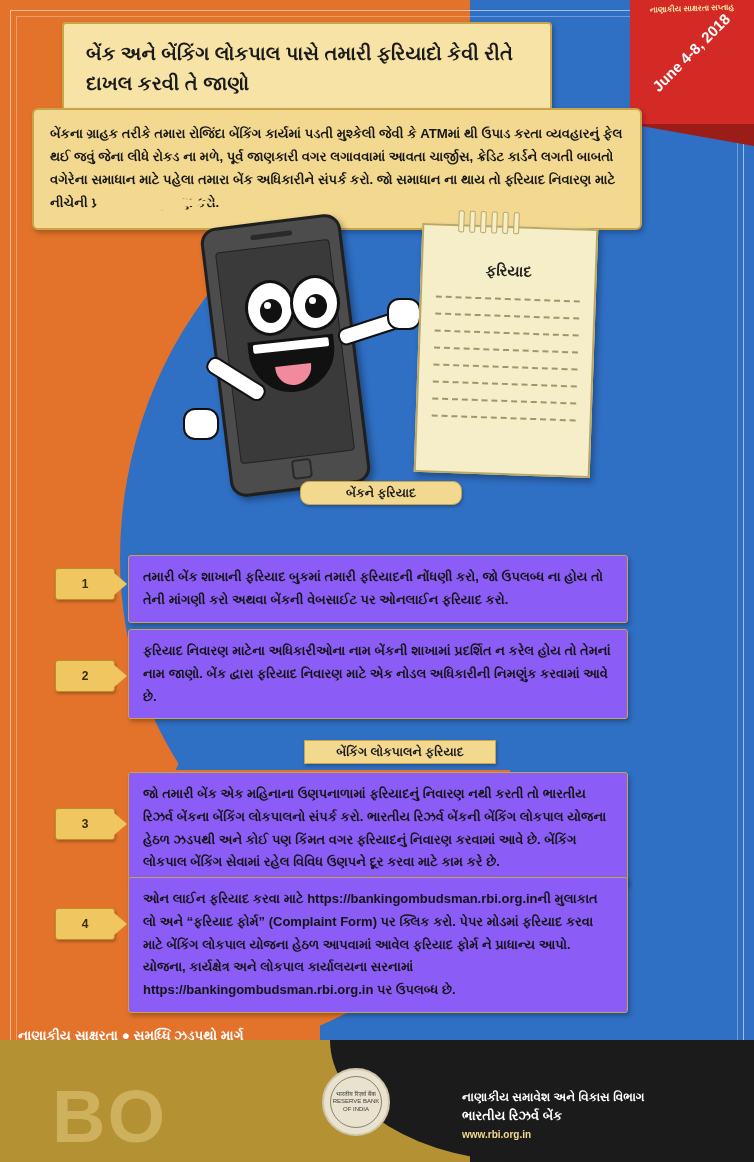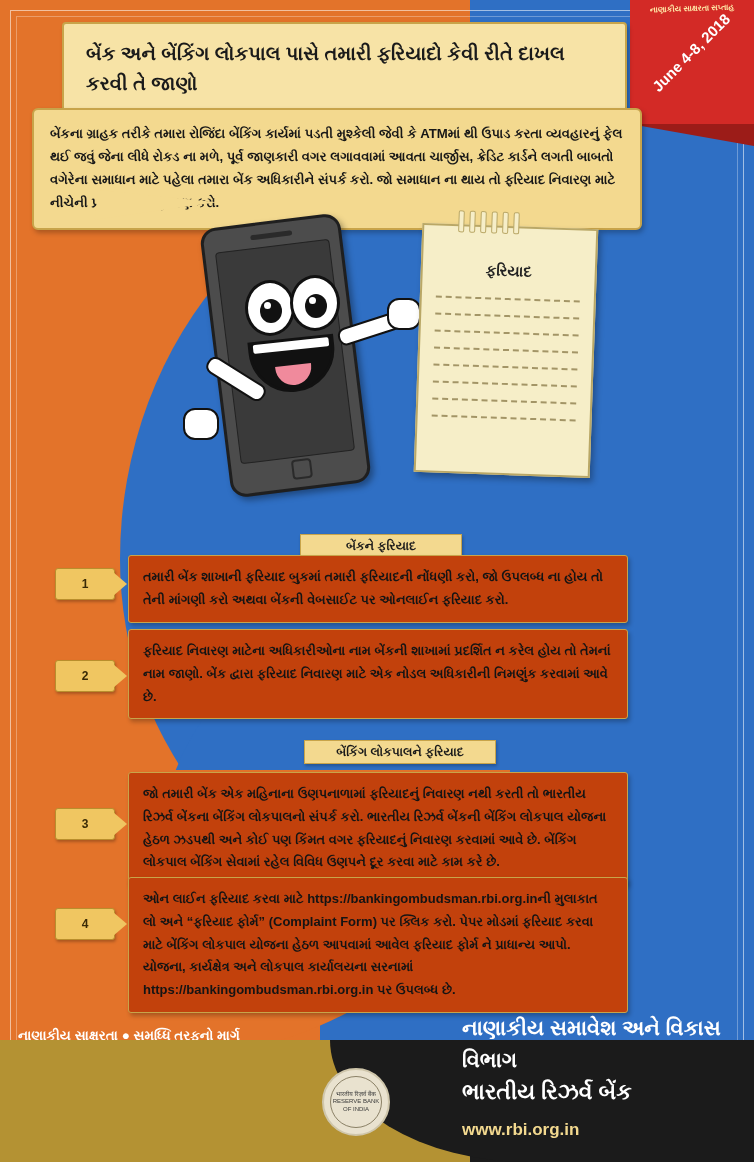--- a/index.html
+++ b/index.html
@@ -47,21 +47,21 @@
     border:1px solid rgba(255,255,255,.55);
     pointer-events:none;
   }
   .frame2{
     position:absolute;left:16px;top:16px;right:16px;bottom:16px;
     border:1px solid rgba(255,255,255,.3);
     pointer-events:none;
   }
   
   .title-box{
-    position:absolute;left:62px;top:22px;width:565px;
+    position:absolute;left:62px;top:22px;width:490px;
     background:#f7e3a6;
     border:2px solid #c8a44a;
     border-radius:4px;
     padding:14px 18px 16px 22px;
     box-sizing:border-box;
     box-shadow:2px 3px 4px rgba(0,0,0,.25);
   }
   .title-box .t{
     font-family:"Liberation Sans", sans-serif;
     font-size:19.5px;font-weight:bold;color:#1a1a1a;line-height:1.55;
@@ -181,39 +181,39 @@
     position:absolute;top:0;width:4px;height:20px;background:#f6eec8;border:1px solid #b9a766;border-radius:2px;
   }
   
   .banner{
     position:absolute;height:22px;
     background:#f3d98f;border:1px solid #c8a44a;
     text-align:center;font-size:12.5px;font-weight:bold;color:#1a1a1a;
     line-height:22px;
     box-shadow:1px 2px 3px rgba(0,0,0,.25);
   }
-  #banner1{left:300px;top:534px;width:160px;}
+  #banner1{left:300px;top:481px;width:160px;border-radius:9px;}
   #banner2{left:288px;top:740px;width:190px;margin-left:16px;}
   
   .step{position:absolute;}
   .badge{
     position:absolute;left:55px;width:58px;height:30px;background:#f0c661;
     border:1px solid #b98e2c;border-radius:3px;
     font-size:12px;font-weight:bold;color:#3a2a06;
     display:flex;align-items:center;justify-content:center;
     box-shadow:1px 2px 3px rgba(0,0,0,.25);
   }
   .badge::after{
     content:"";position:absolute;right:-13px;top:3px;
     width:0;height:0;border-top:12px solid transparent;border-bottom:12px solid transparent;
     border-left:14px solid #f0c661;
   }
   .panel{
     position:absolute;left:128px;width:500px;
-    background:#c2410c;border:1px solid #c8a44a;border-radius:3px;
+    background:#8b5cf6;border:1px solid #c8a44a;border-radius:3px;
     padding:10px 14px;box-sizing:border-box;
     font-size:13px;line-height:1.75;color:#141414;font-weight:bold;
     box-shadow:2px 3px 4px rgba(0,0,0,.25);
   }
   
   .footer{
     position:absolute;left:0;bottom:0;width:754px;height:122px;background:#1b1b1b;
   }
   .footer-gold{
     position:absolute;left:0;bottom:0;width:470px;height:122px;background:#b49233;
@@ -233,23 +233,23 @@
     position:absolute;left:322px;bottom:26px;width:64px;height:64px;border-radius:50%;
     background:#e9e2cf;border:2px solid #cfc6ab;
     display:flex;align-items:center;justify-content:center;
     font-size:6px;color:#3a3a3a;text-align:center;line-height:1.2;
     overflow:hidden;
   }
   .seal-inner{width:50px;height:50px;border-radius:50%;border:1px solid #8a8066;display:flex;align-items:center;justify-content:center;flex-direction:column;}
   .footer-right{
     position:absolute;left:462px;bottom:22px;color:#ffffff;
   }
-  .footer-right .l1{font-size:21px;font-weight:bold;line-height:1.5;}
-  .footer-right .l2{font-size:22px;font-weight:bold;line-height:1.5;}
-  .footer-right .l3{font-size:17px;font-weight:bold;color:#f3d98f;margin-top:12px;}
+  .footer-right .l1{font-size:12px;font-weight:bold;line-height:1.5;}
+  .footer-right .l2{font-size:13px;font-weight:bold;line-height:1.5;}
+  .footer-right .l3{font-size:10px;font-weight:bold;color:#f3d98f;margin-top:4px;}
 </style>
 </head>
 <body>
 
 <div class="poster">
 
   <div class="orange-bg"></div>
   <div class="blue-swoosh"></div>
   <div class="blue-swoosh2"></div>
   <div class="orange-wedge"></div>
@@ -332,24 +332,25 @@
   <div class="step">
     <div class="badge" style="top:808px;">3</div>
     <div class="panel" style="top:772px;">જો તમારી બેંક એક મહિનાના ઉણપનાળામાં ફરિયાદનું નિવારણ નથી કરતી તો ભારતીય રિઝર્વ બેંકના બેંકિંગ લોકપાલનો સંપર્ક કરો. ભારતીય રિઝર્વ બેંકની બેંકિંગ લોકપાલ યોજના હેઠળ ઝડપથી અને કોઈ પણ કિંમત વગર ફરિયાદનું નિવારણ કરવામાં આવે છે. બેંકિંગ લોકપાલ બેંકિંગ સેવામાં રહેલ વિવિધ ઉણપને દૂર કરવા માટે કામ કરે છે.</div>
   </div>
 
   <div class="step">
     <div class="badge" style="top:908px;">4</div>
     <div class="panel" style="top:877px;">ઓન લાઈન ફરિયાદ કરવા માટે https://bankingombudsman.rbi.org.inની મુલાકાત લો અને “ફરિયાદ ફોર્મ” (Complaint Form) પર ક્લિક કરો. પેપર મોડમાં ફરિયાદ કરવા માટે બેંકિંગ લોકપાલ યોજના હેઠળ આપવામાં આવેલ ફરિયાદ ફોર્મ ને પ્રાધાન્ય આપો. યોજના, કાર્યક્ષેત્ર અને લોકપાલ કાર્યાલયના સરનામાં https://bankingombudsman.rbi.org.in પર ઉપલબ્ધ છે.</div>
   </div>
 
-  <div class="fl-tag">નાણાકીય સાક્ષરતા ● સમૃધ્ધિ તરફનો માર્ગ</div>
+  <div class="fl-tag">નાણાકીય સાક્ષરતા ● સમૃધ્ધિ ઝડપથો માર્ગ</div>
   <div class="footer"></div>
   <div class="footer-gold"></div>
   <div class="footer-gold-curve"></div>
+  <div class="bo-text">BO</div>
 
   <div class="rbi-seal">
     <div class="seal-inner">भारतीय रिज़र्व बैंक RESERVE BANK OF INDIA</div>
   </div>
 
   <div class="footer-right">
     <div class="l1">નાણાકીય સમાવેશ અને વિકાસ વિભાગ</div>
     <div class="l2">ભારતીય રિઝર્વ બેંક</div>
     <div class="l3">www.rbi.org.in</div>
   </div>

